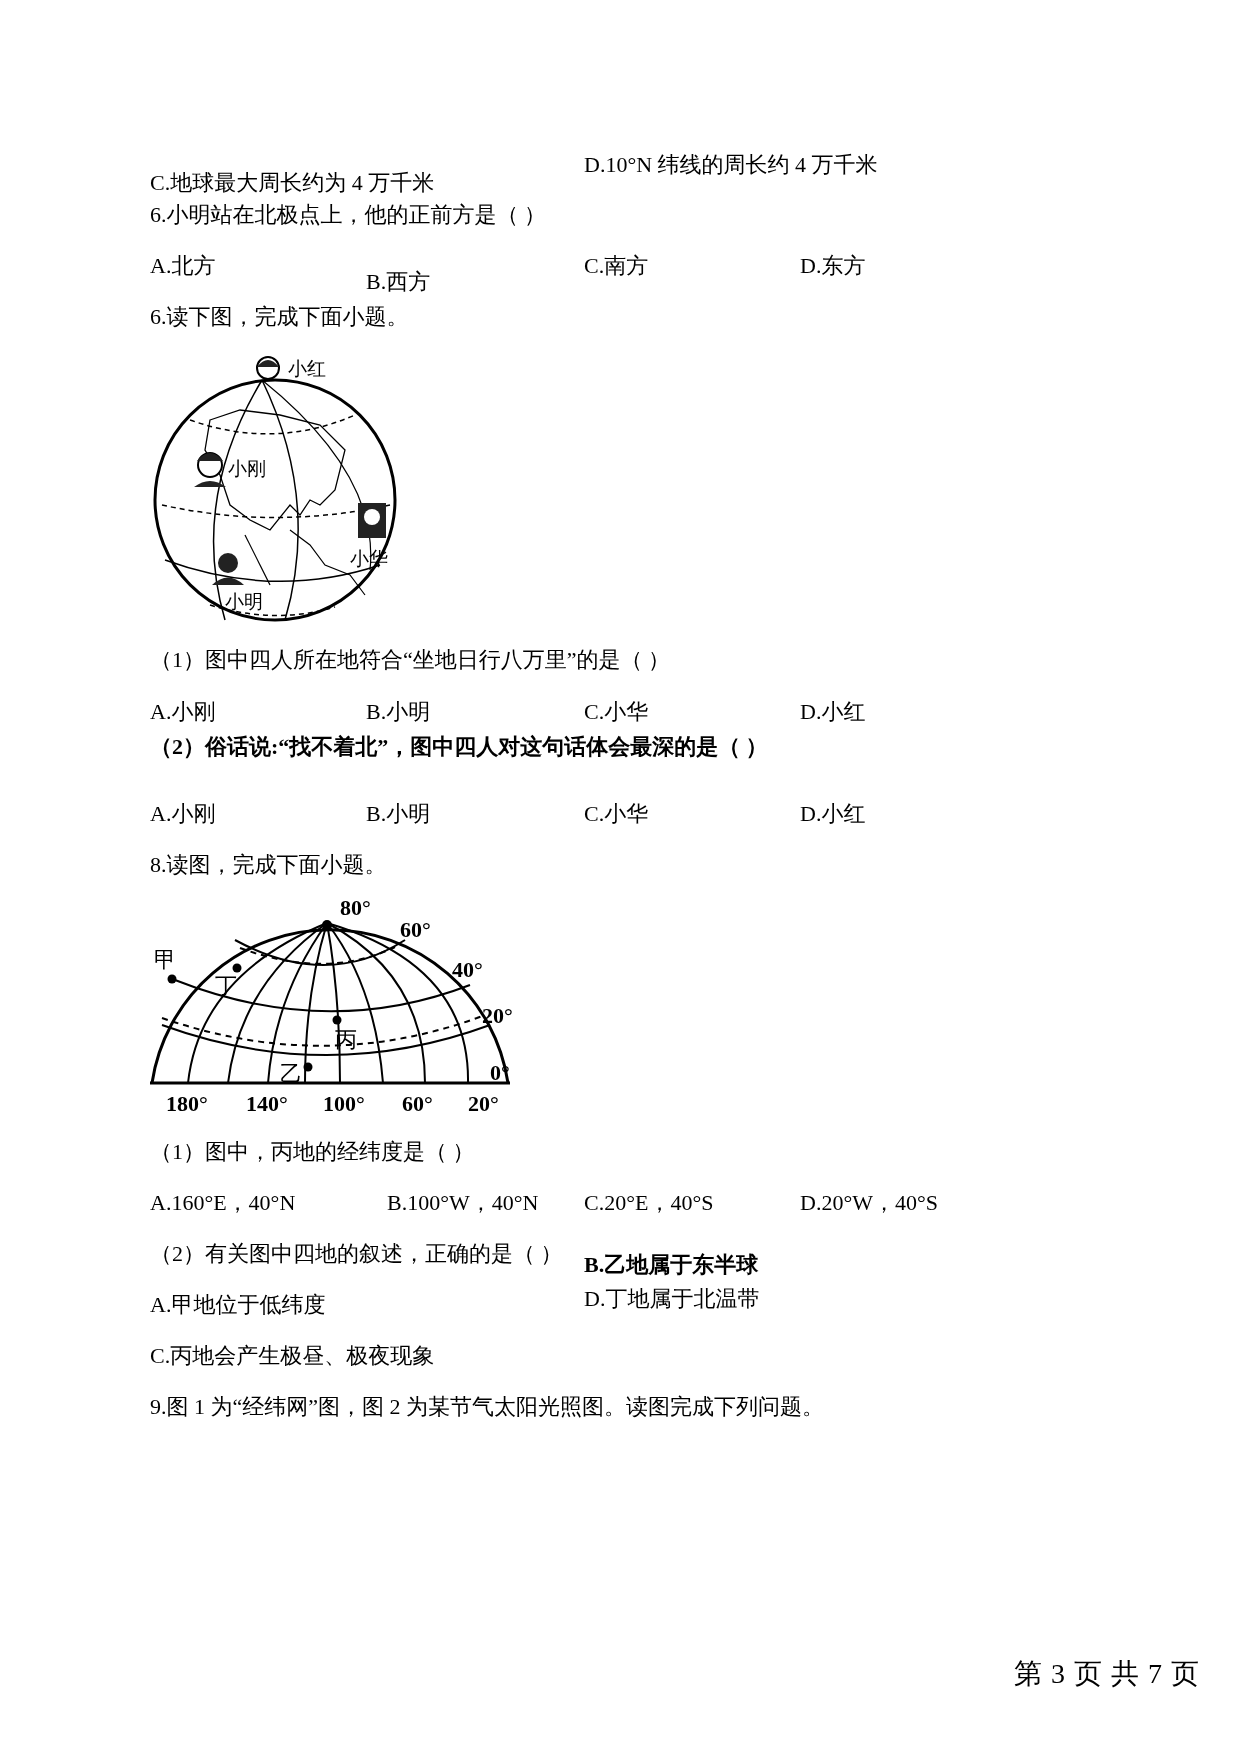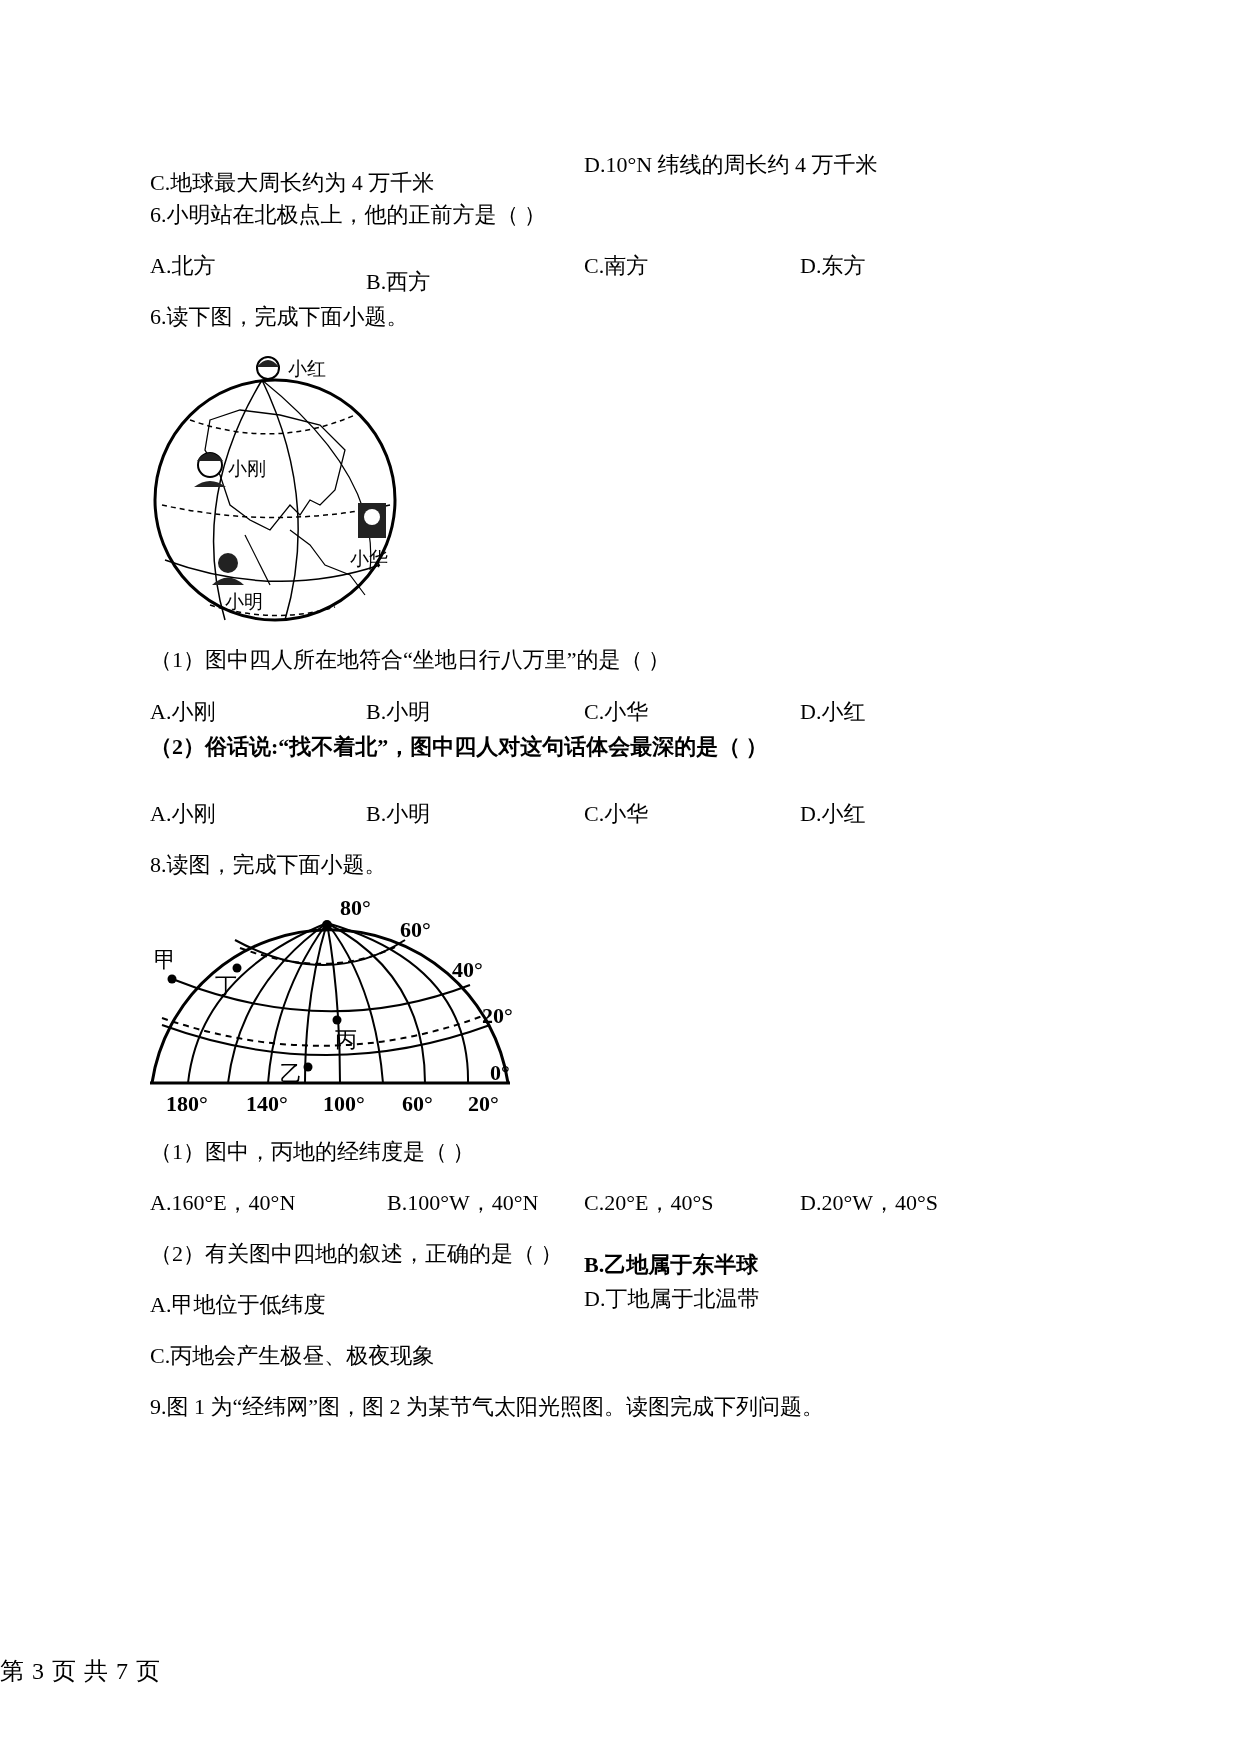--- a/index.html
+++ b/index.html
@@ -5,21 +5,21 @@
     html, body { margin: 0; padding: 0; background: #ffffff; }
     body {
       width: 1240px; height: 1754px; position: relative; overflow: hidden;
       font-family: "Liberation Serif", "DejaVu Serif", serif;
       color: #000; font-size: 22px;
     }
     .line { position: absolute; left: 150px; white-space: nowrap; line-height: 30px; }
     .opt { position: absolute; white-space: nowrap; line-height: 30px; }
     .sub { left: 150px; }
     svg { position: absolute; }
-    .footer { position: absolute; left: 0; width: 1200px; text-align: left; top: 1655px; font-size: 24px; letter-spacing: 1px; }
+    .footer { position: absolute; left: 0; width: 1200px; text-align: right; top: 1655px; font-size: 28px; letter-spacing: 1px; }
   </style>
 </head>
 <body>
 
 <div class="line" style="top:168px;">C.地球最大周长约为 4 万千米</div>
 <div class="opt" style="top:150px; left:584px;">D.10°N 纬线的周长约 4 万千米</div>
 
 <div class="line" style="top:200px;">6.小明站在北极点上，他的正前方是（    ）</div>
 <div class="opt" style="top:251px; left:150px;">A.北方</div>
 <div class="opt" style="top:267px; left:366px;">B.西方</div>

